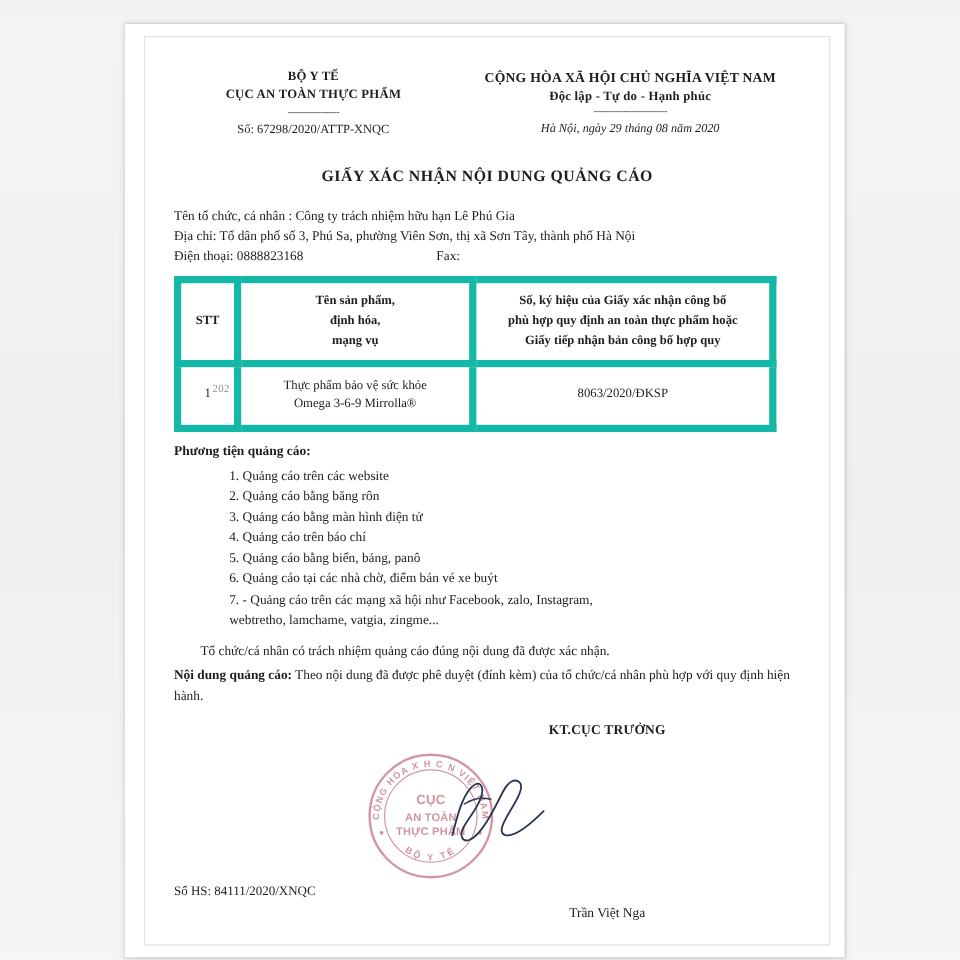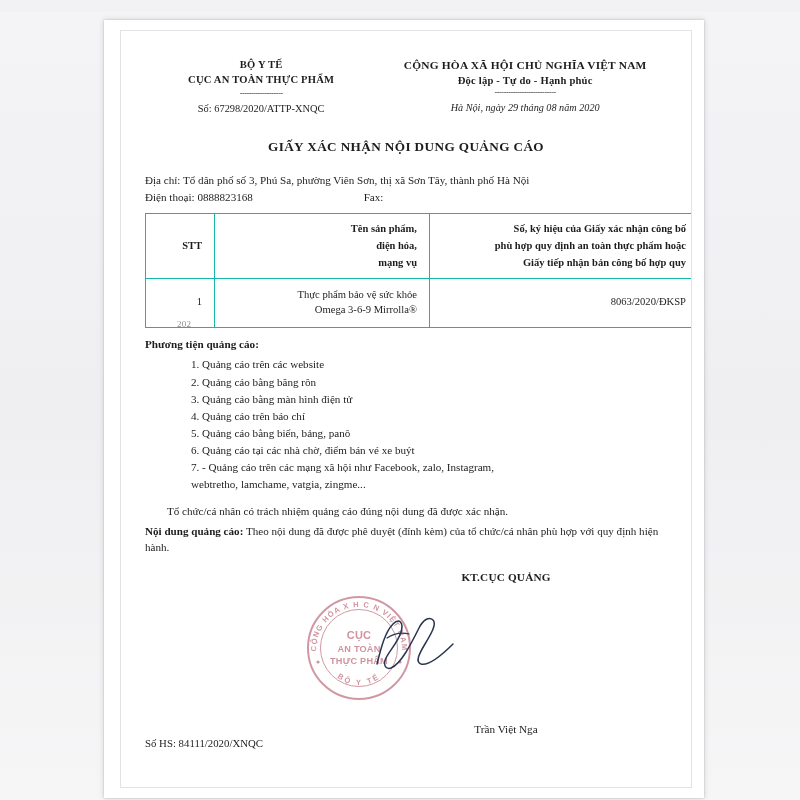--- a/index.html
+++ b/index.html
@@ -110,24 +110,24 @@
   }
 
   
   table.reg {
     margin: 7px 0 0 24px;
     width: 478px;
     border-collapse: collapse;
     table-layout: fixed;
   }
   table.reg td {
-    border: 1px solid #14b8a6;
-    text-align: right;
+    border: 6px solid #14b8a6;
+    text-align: center;
     vertical-align: middle;
-    padding: 4px 12px;
+    padding: 4px 0;
   }
   td.c-stt  { width: 44px; }
   td.c-name { width: 190px; }
   td.c-num  { width: 244px; }
   .th {
     font-weight: bold;
     font-size: 10.5px;
     line-height: 1.65;
   }
   .td-cell { font-size: 10.6px; line-height: 1.4; }
@@ -273,34 +273,35 @@
           <div class="hdr-line2">CỘNG HÒA XÃ HỘI CHỦ NGHĨA VIỆT NAM</div>
           <div class="hdr-line1">Độc lập - Tự do - Hạnh phúc</div>
           <div class="hdr-rule hdr-rule-small">---------------------------</div>
           <div class="hdr-sub ital">Hà Nội, ngày 29 tháng 08 năm 2020</div>
         </div>
       </div>
 
       <div class="doc-title">GIẤY XÁC NHẬN NỘI DUNG QUẢNG CÁO</div>
 
       <div class="ident">
+        <div class="ident-row">Tên tổ chức, cá nhân : Công ty trách nhiệm hữu hạn Lê Phú Gia</div>
         <div class="ident-row">Địa chỉ: Tổ dân phố số 3, Phú Sa, phường Viên Sơn, thị xã Sơn Tây, thành phố Hà Nội</div>
         <div class="ident-row">
           <span>Điện thoại: 0888823168</span>
           <span class="fax">Fax:</span>
         </div>
       </div>
 
       <table class="reg">
         <tbody>
           <tr class="row-head">
             <td class="c-stt th">STT</td>
             <td class="c-name th">
               <div>Tên sản phẩm,</div>
-              <div>điện hóa,</div>
+              <div>định hóa,</div>
               <div>mạng vụ</div>
             </td>
             <td class="c-num th">
               <div>Số, ký hiệu của Giấy xác nhận công bố</div>
               <div>phù hợp quy định an toàn thực phẩm hoặc</div>
               <div>Giấy tiếp nhận bản công bố hợp quy</div>
             </td>
           </tr>
           <tr class="row-body">
             <td class="c-stt td-cell">1</td>
@@ -327,21 +328,21 @@
         </ol>
 
         <div class="para indent para-2">Tổ chức/cá nhân có trách nhiệm quảng cáo đúng nội dung đã được xác nhận.</div>
 
         <div class="para">
           <b>Nội dung quảng cáo:</b><span> Theo nội dung đã được phê duyệt (đính kèm) của tổ chức/cá nhân phù hợp với quy định hiện hành.</span>
         </div>
       </div>
 
       <div class="sig-block">
-        <div class="sig-title">KT.CỤC QUẢNG</div>
+        <div class="sig-title">KT.CỤC TRƯỞNG</div>
       </div>
 
       <div class="sig-stage">
 
         <div class="seal">
           <div class="ring-outer"></div>
           <div class="ring-inner"></div>
           <svg width="104" height="104" viewBox="0 0 104 104">
             <defs>
               <path id="arcTop" d="M 9,54 A 43,43 0 0 1 95,54" fill="none"></path>

